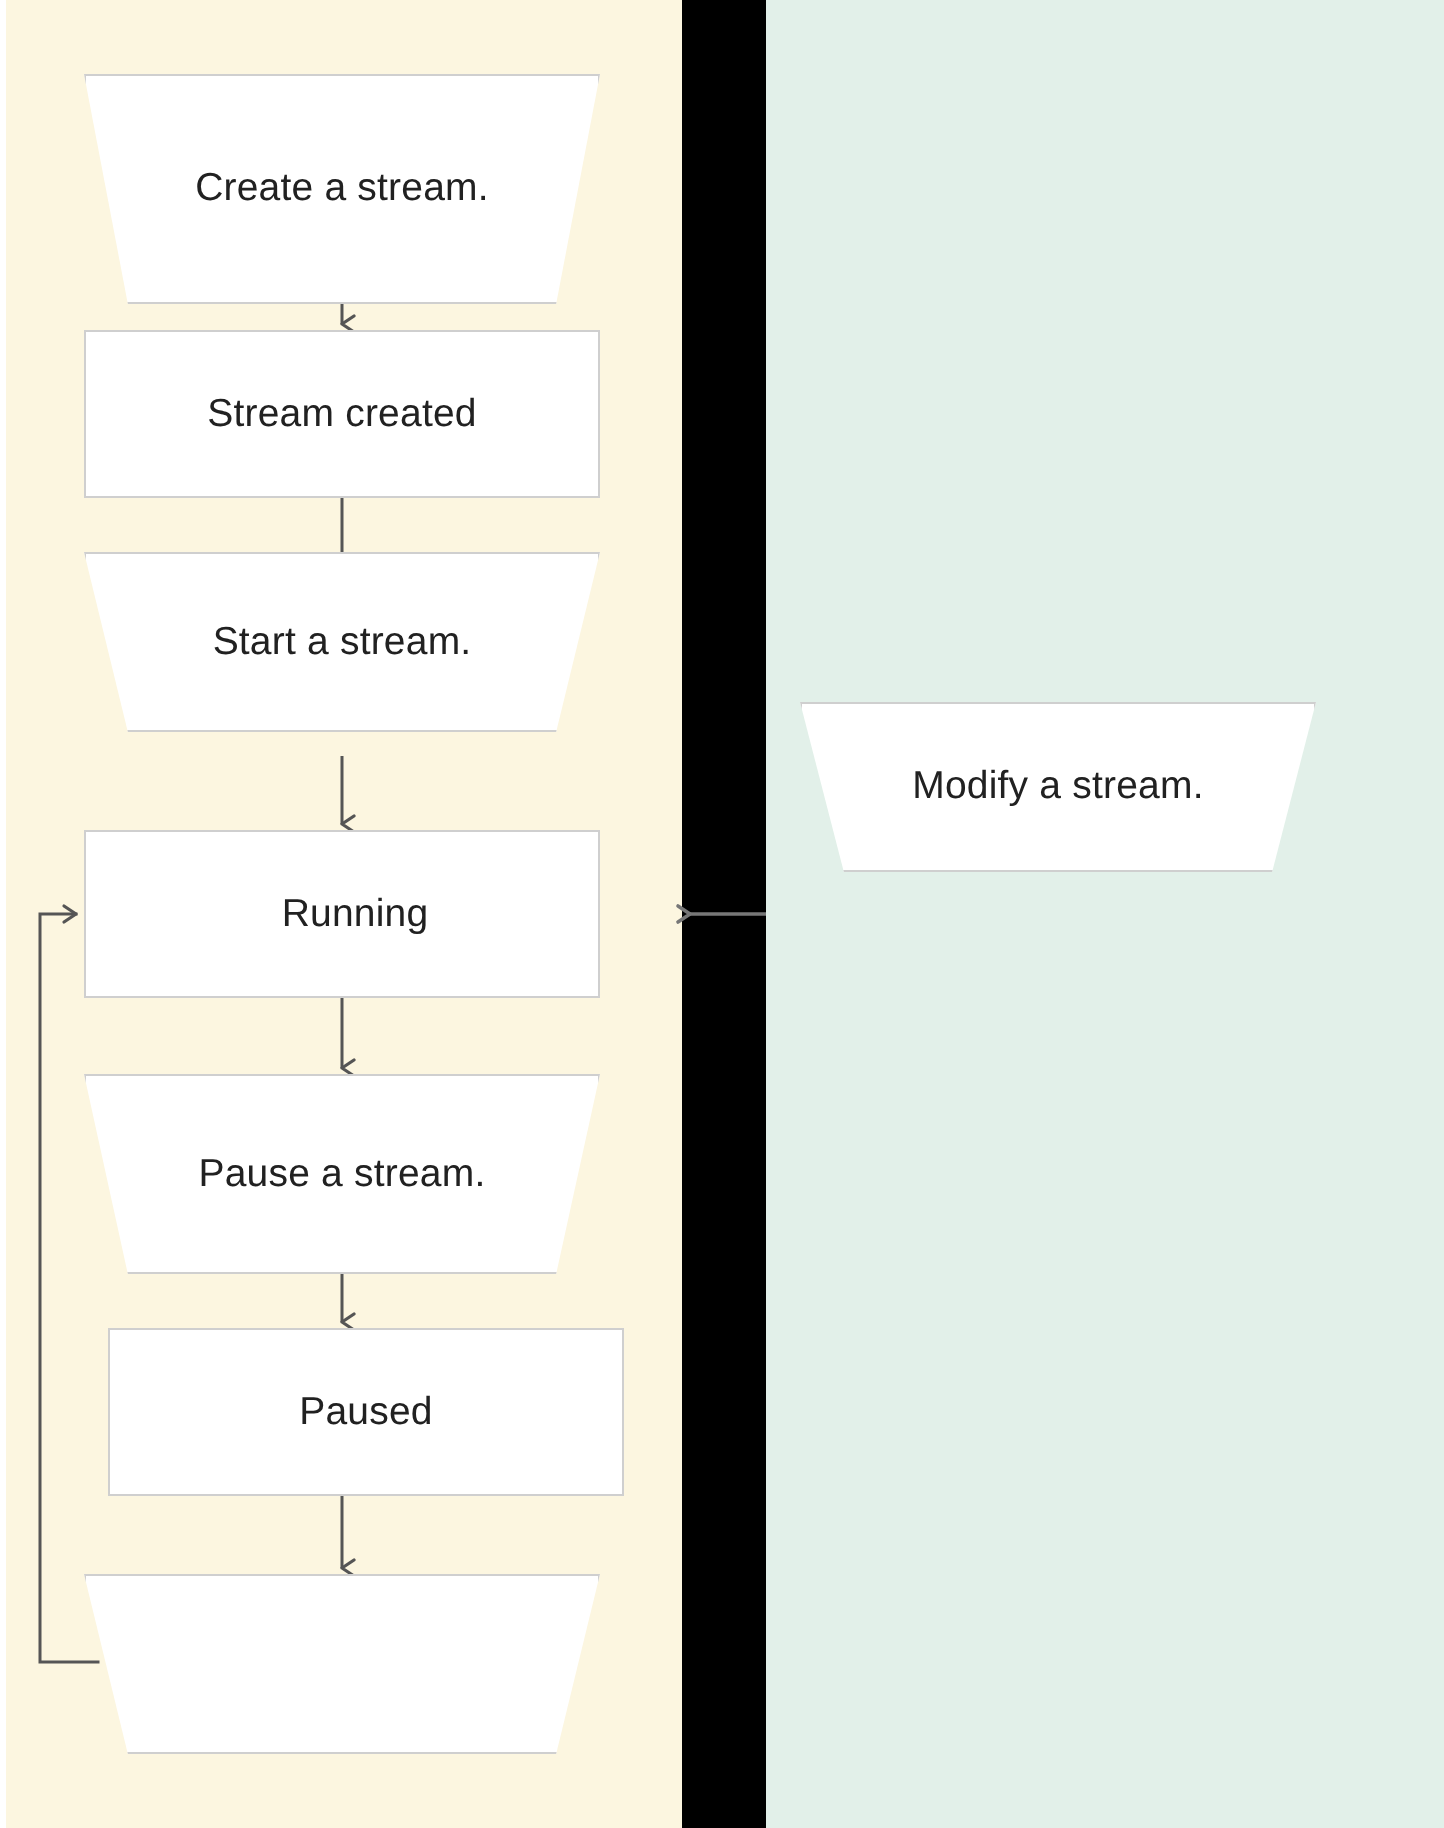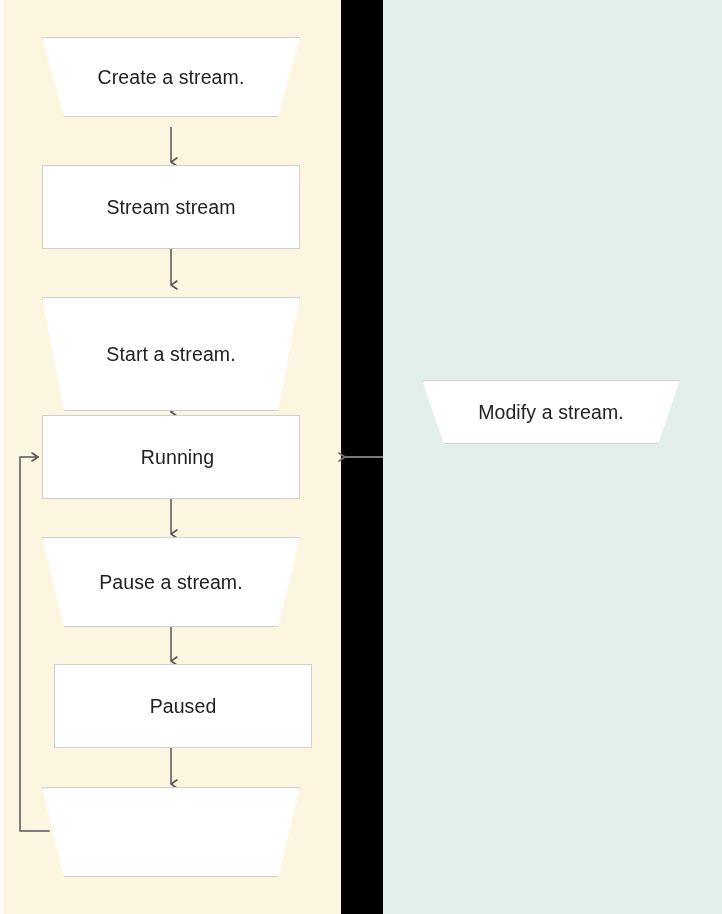--- a/index.html
+++ b/index.html
@@ -118,50 +118,50 @@
       <line x1="171" y1="378" x2="171" y2="412" marker-end="url(#arrow-down)"></line>
       <line x1="171" y1="499" x2="171" y2="534" marker-end="url(#arrow-down)"></line>
       <line x1="171" y1="627" x2="171" y2="661" marker-end="url(#arrow-down)"></line>
       <line x1="171" y1="748" x2="171" y2="784" marker-end="url(#arrow-down)"></line>
       <path d="M49,831 L20,831 L20,457 L38,457" stroke-linecap="square" stroke-linejoin="miter" marker-end="url(#arrow-right)"></path>
     </g>
 
     <line x1="383" y1="457" x2="345" y2="457" stroke="#777777" stroke-width="1.8" fill="none" marker-end="url(#arrow-left)"></line>
   </svg>
 
-  <div class="node node-trap" style="left:42px; top:37px; width:258px; height:80px;">
+  <div class="node node-trap" style="left:42px; top:37px; width:258px; height:115px;">
     <span class="trap-bg"></span>
     <span class="trap-label">Create a stream.</span>
   </div>
 
   <div class="node node-rect" style="left:42px; top:165px; width:258px; height:84px;">
-    <span>Stream stream</span>
+    <span>Stream created</span>
   </div>
 
-  <div class="node node-trap" style="left:42px; top:297px; width:258px; height:114px;">
+  <div class="node node-trap" style="left:42px; top:276px; width:258px; height:90px;">
     <span class="trap-bg"></span>
     <span class="trap-label">Start a stream.</span>
   </div>
 
   <div class="node node-rect" style="left:42px; top:415px; width:258px; height:84px;padding-left:13px;">
     <span>Running</span>
   </div>
 
-  <div class="node node-trap" style="left:42px; top:537px; width:258px; height:90px;">
+  <div class="node node-trap" style="left:42px; top:537px; width:258px; height:100px;">
     <span class="trap-bg"></span>
     <span class="trap-label">Pause a stream.</span>
   </div>
 
   <div class="node node-rect" style="left:42px; top:664px; width:258px; height:84px;margin-left:12px;">
     <span>Paused</span>
   </div>
 
   <div class="node node-trap" style="left:42px; top:787px; width:258px; height:90px;">
     <span class="trap-bg"></span>
   </div>
 
-  <div class="node node-trap" style="left:422px; top:351px; width:258px; height:64px;margin-top:29px;">
+  <div class="node node-trap" style="left:400px; top:351px; width:258px; height:85px;">
     <span class="trap-bg"></span>
     <span class="trap-label">Modify a stream.</span>
   </div>
 
 
 </div>
 
 </body></html>

